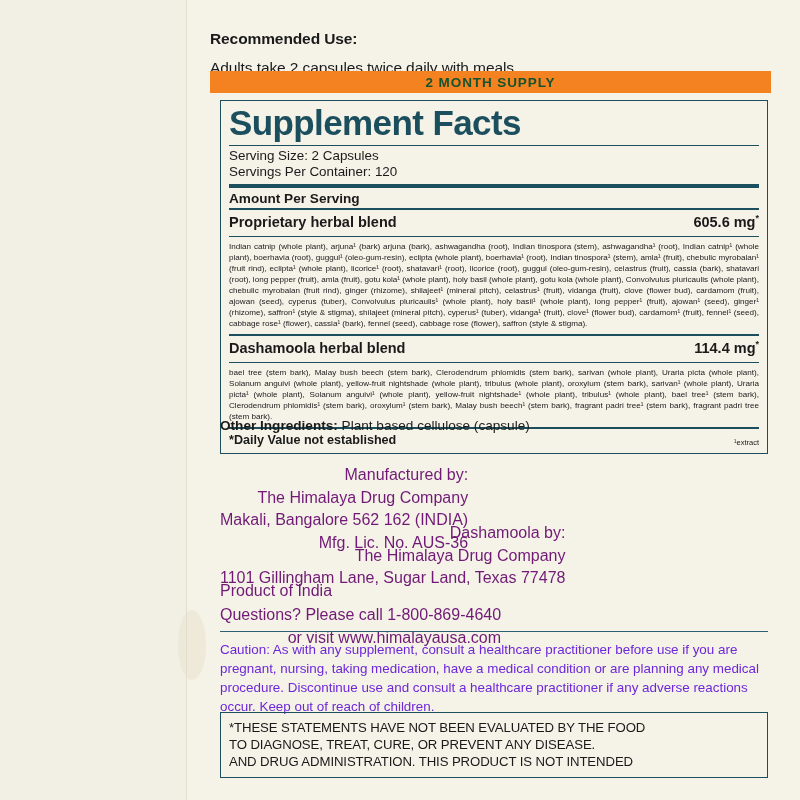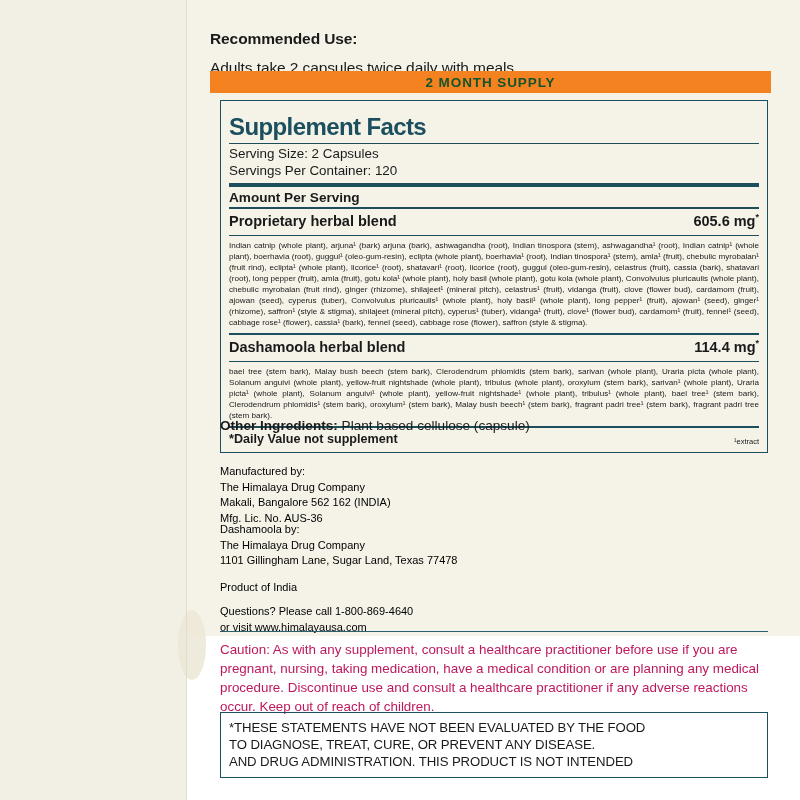--- a/index.html
+++ b/index.html
@@ -11,21 +11,21 @@
     height: 800px;
     background: #ffffff;
     font-family: "Liberation Sans", sans-serif;
     overflow: hidden;
   }
   .label {
     position: absolute;
     left: 0;
     top: 0;
     width: 800px;
-    height: 636px;
+    height: 800px;
     background: #f5f2e8;
     box-sizing: border-box;
   }
   
   .fold {
     position: absolute;
     left: 186px;
     top: 0;
     width: 1px;
     height: 800px;
@@ -96,26 +96,26 @@
     width: 548px;
     border: 1.6px solid #1b4f5e;
     box-sizing: border-box;
     background: transparent;
     padding: 0;
   }
   .facts-inner {
     padding: 2px 8px 6px 8px;
   }
   .facts-title {
-    font-size: 24px;
+    font-size: 35px;
     font-weight: bold;
     color: #1b4f5e;
     line-height: 1.02;
     letter-spacing: -0.6px;
-    margin: 12px 0 2px 0;
+    margin: 2px 0 2px 0;
   }
   .serving {
     font-size: 13.4px;
     color: #1a1a1a;
     line-height: 1.25;
     font-weight: 500;
   }
   .rule-thin {
     border-top: 1.2px solid #1b4f5e;
     margin: 4px 0 2px 0;
@@ -169,42 +169,43 @@
     position: absolute;
     left: 10px;
     top: 418px;
     font-size: 13.6px;
     color: #1a1a1a;
   }
   .other b { font-weight: bold; }
   .block {
     position: absolute;
     left: 10px;
-    font-size: 11px;
-    color: #000000;
+    font-size: 16px;
+    color: #701a75;
     line-height: 1.42;
+    text-align: right;
   }
   .mfg { top: 464px; }
   .dist { top: 522px; }
   .prod { top: 580px; }
   .quest { top: 604px; }
   .divider {
     position: absolute;
     left: 10px;
     top: 631px;
     width: 548px;
     border-top: 1.1px solid #2b6070;
   }
   .caution {
     position: absolute;
     left: 10px;
     top: 640px;
     width: 552px;
     font-size: 13.4px;
-    color: #be185d;
+    color: #6d28d9;
     line-height: 1.42;
   }
   .disclaimer-box {
     position: absolute;
     left: 10px;
     top: 712px;
     width: 548px;
     border: 1.4px solid #1b4f5e;
     box-sizing: border-box;
     padding: 6px 8px 7px 8px;
@@ -251,21 +252,21 @@
 
         <div class="blend-row">
           <span>Dashamoola herbal blend</span>
           <span class="amt"><span>114.4 mg</span><sup>*</sup></span>
         </div>
         <div class="rule-thin"></div>
         <div class="ing">bael tree (stem bark), Malay bush beech (stem bark), Clerodendrum phlomidis (stem bark), sarivan (whole plant), Uraria picta (whole plant), Solanum anguivi (whole plant), yellow-fruit nightshade (whole plant), tribulus (whole plant), oroxylum (stem bark), sarivan¹ (whole plant), Uraria picta¹ (whole plant), Solanum anguivi¹ (whole plant), yellow-fruit nightshade¹ (whole plant), tribulus¹ (whole plant), bael tree¹ (stem bark), Clerodendrum phlomidis¹ (stem bark), oroxylum¹ (stem bark), Malay bush beech¹ (stem bark), fragrant padri tree¹ (stem bark), fragrant padri tree (stem bark).</div>
         <div class="rule-med"></div>
 
         <div class="dv">
-          <span>*Daily Value not supplement</span>
+          <span>*Daily Value not established</span>
           <span class="extract">¹extract</span>
         </div>
       </div>
     </div>
 
     <div class="other">
       <b>Other Ingredients:</b>
       <span>Plant based cellulose (capsule)</span>
     </div>
 

